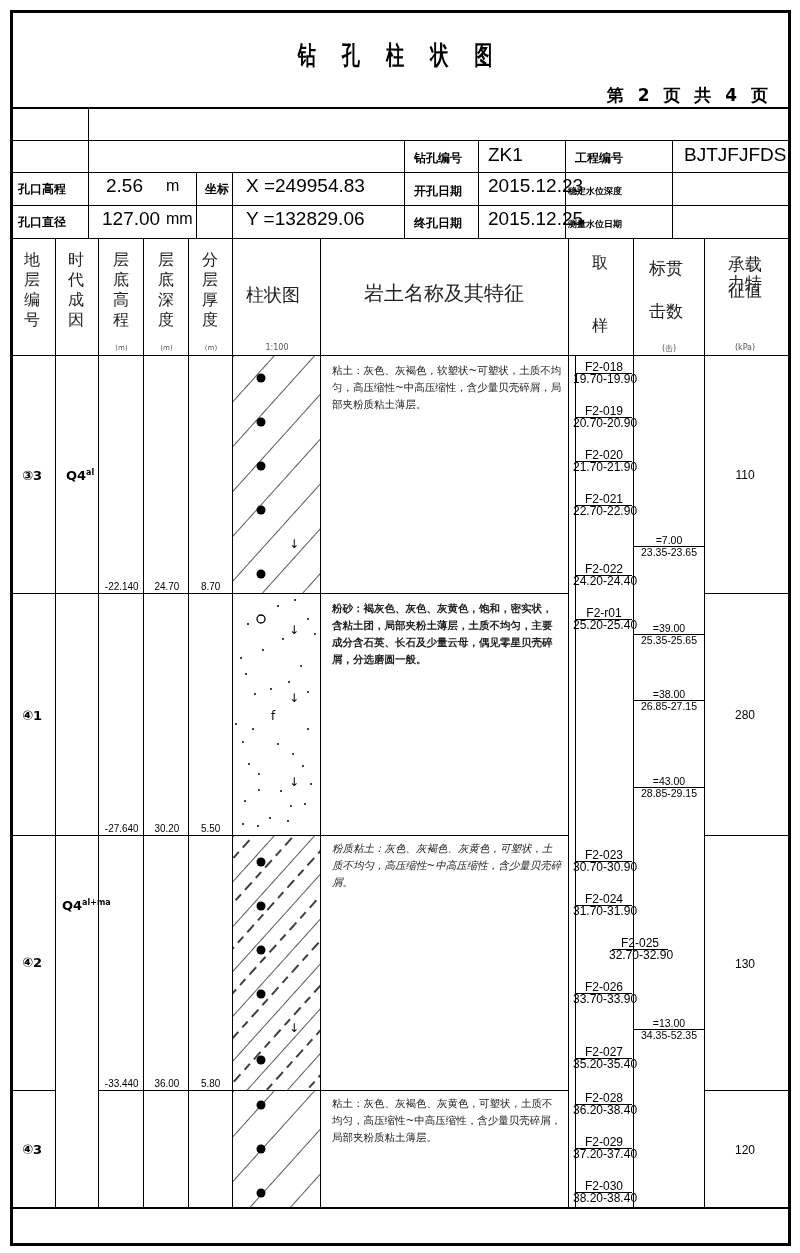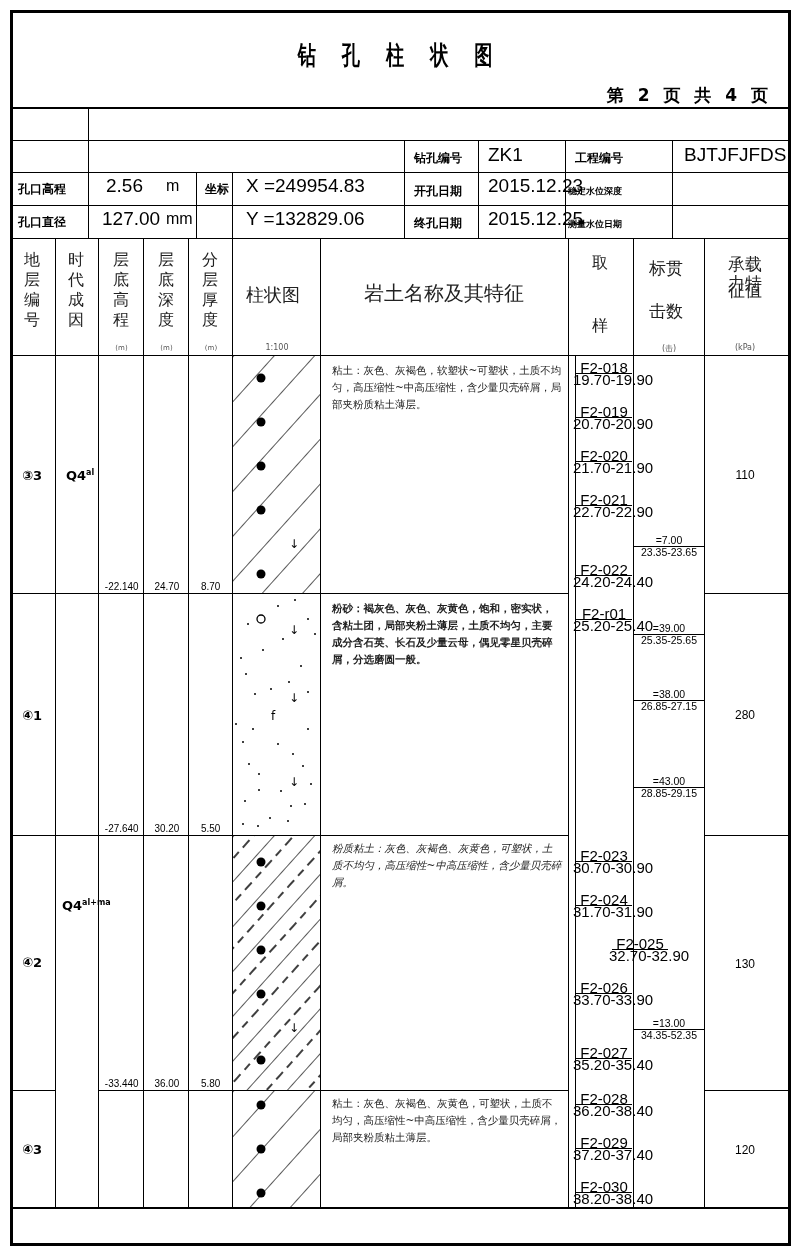--- a/index.html
+++ b/index.html
@@ -13,21 +13,21 @@
   .lbl{position:absolute;font-size:12px;font-weight:bold;white-space:nowrap;}
   .val{position:absolute;font-family:"Liberation Sans",sans-serif;font-size:19px;white-space:nowrap;}
   .vhead{position:absolute;font-family:"DejaVu Serif",serif;font-size:16px;line-height:20px;text-align:center;color:#222;}
   .unit{position:absolute;font-size:7px;color:#555;text-align:center;}
   .hbig{position:absolute;font-family:"DejaVu Serif",serif;font-size:20px;color:#222;white-space:nowrap;}
   .layer-id{position:absolute;font-size:13px;font-weight:bold;}
   .age{position:absolute;font-size:13px;font-weight:bold;}
   .age sup{font-size:8px;}
   .num{position:absolute;font-family:"Liberation Sans",sans-serif;font-size:11px;transform:scaleX(0.9);white-space:nowrap;}
   .desc{position:absolute;left:332px;width:230px;font-family:"DejaVu Serif",serif;font-size:10.5px;line-height:17px;color:#222;}
-  .sample{position:absolute;left:576px;width:56px;font-family:"Liberation Sans",sans-serif;font-size:15px;line-height:11px;text-align:center;}
+  .sample{position:absolute;left:576px;width:56px;font-family:"Liberation Sans",sans-serif;font-size:12px;line-height:11px;text-align:center;}
   .sample .id{display:block;border-bottom:1.5px solid #000;}
   .sample .rg{display:block;white-space:nowrap;margin-left:-3px;}
   .spt{position:absolute;left:634px;width:70px;font-family:"Liberation Sans",sans-serif;font-size:10.5px;line-height:11px;text-align:center;}
   .spt .n{display:block;border-bottom:1.5px solid #000;}
   .spt .rg{display:block;white-space:nowrap;}
   .bear{position:absolute;left:705px;width:80px;text-align:center;font-family:"Liberation Sans",sans-serif;font-size:12px;}
   svg{position:absolute;}
 </style>
 </head>
 <body>

